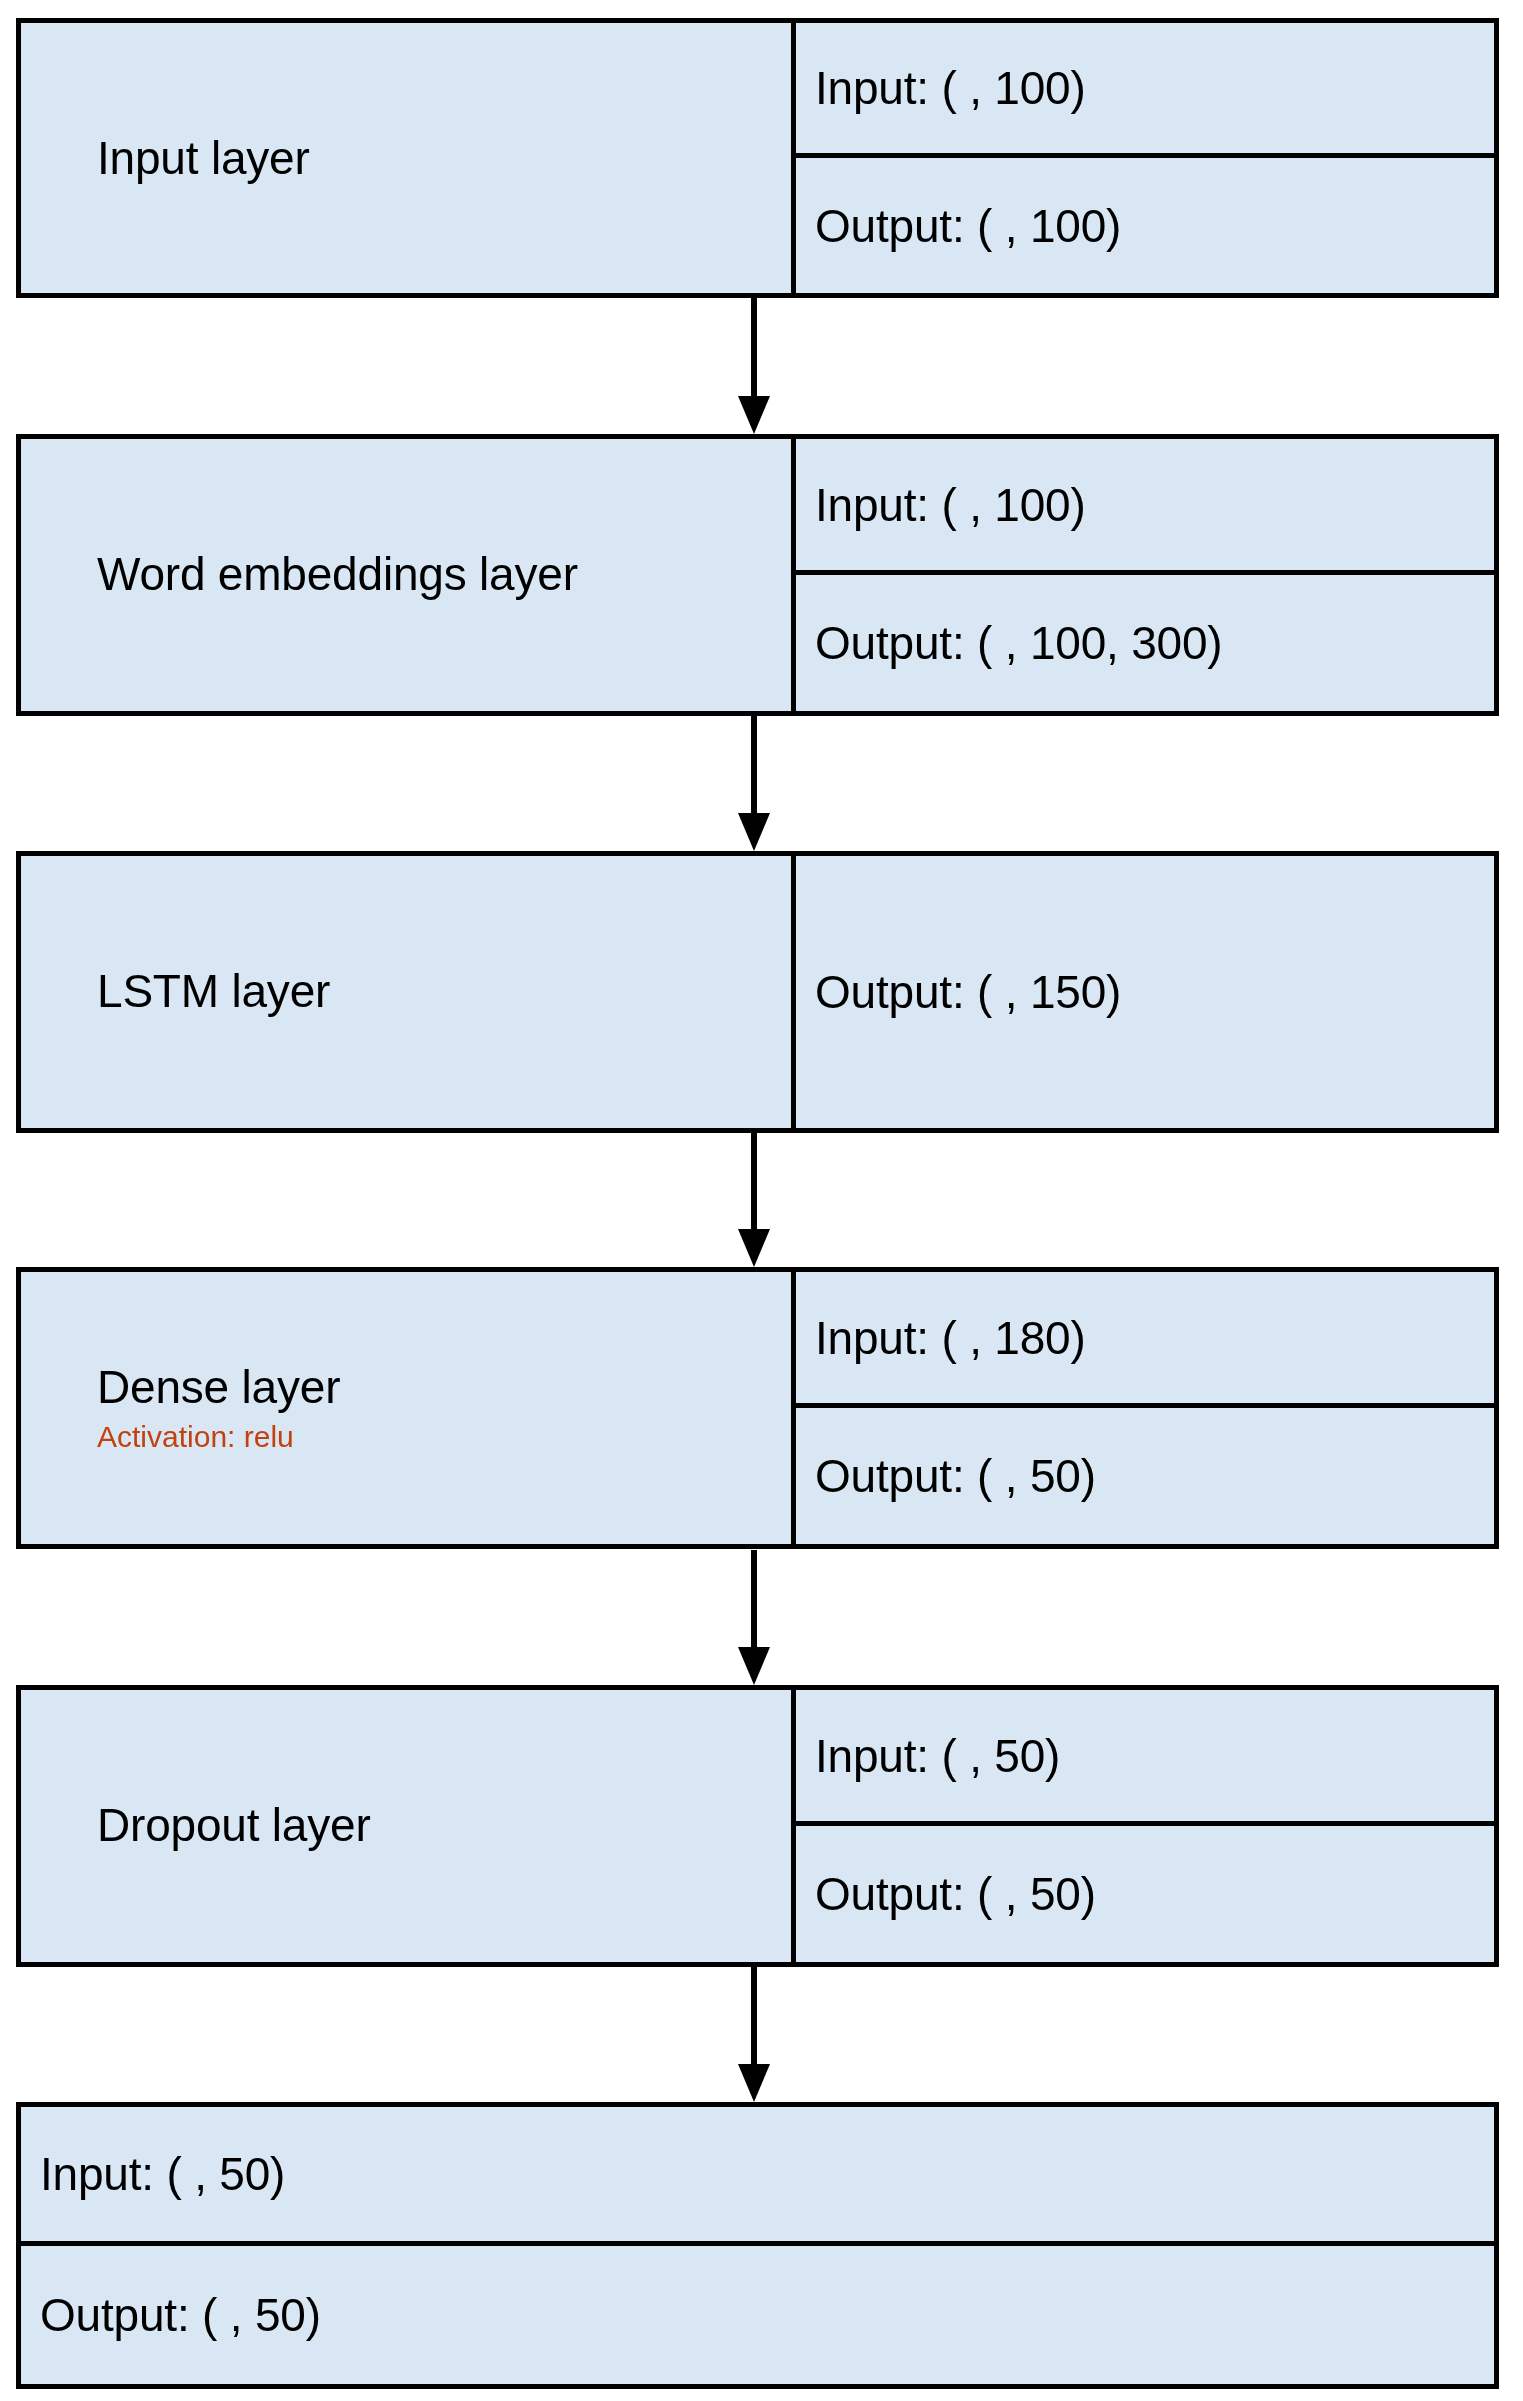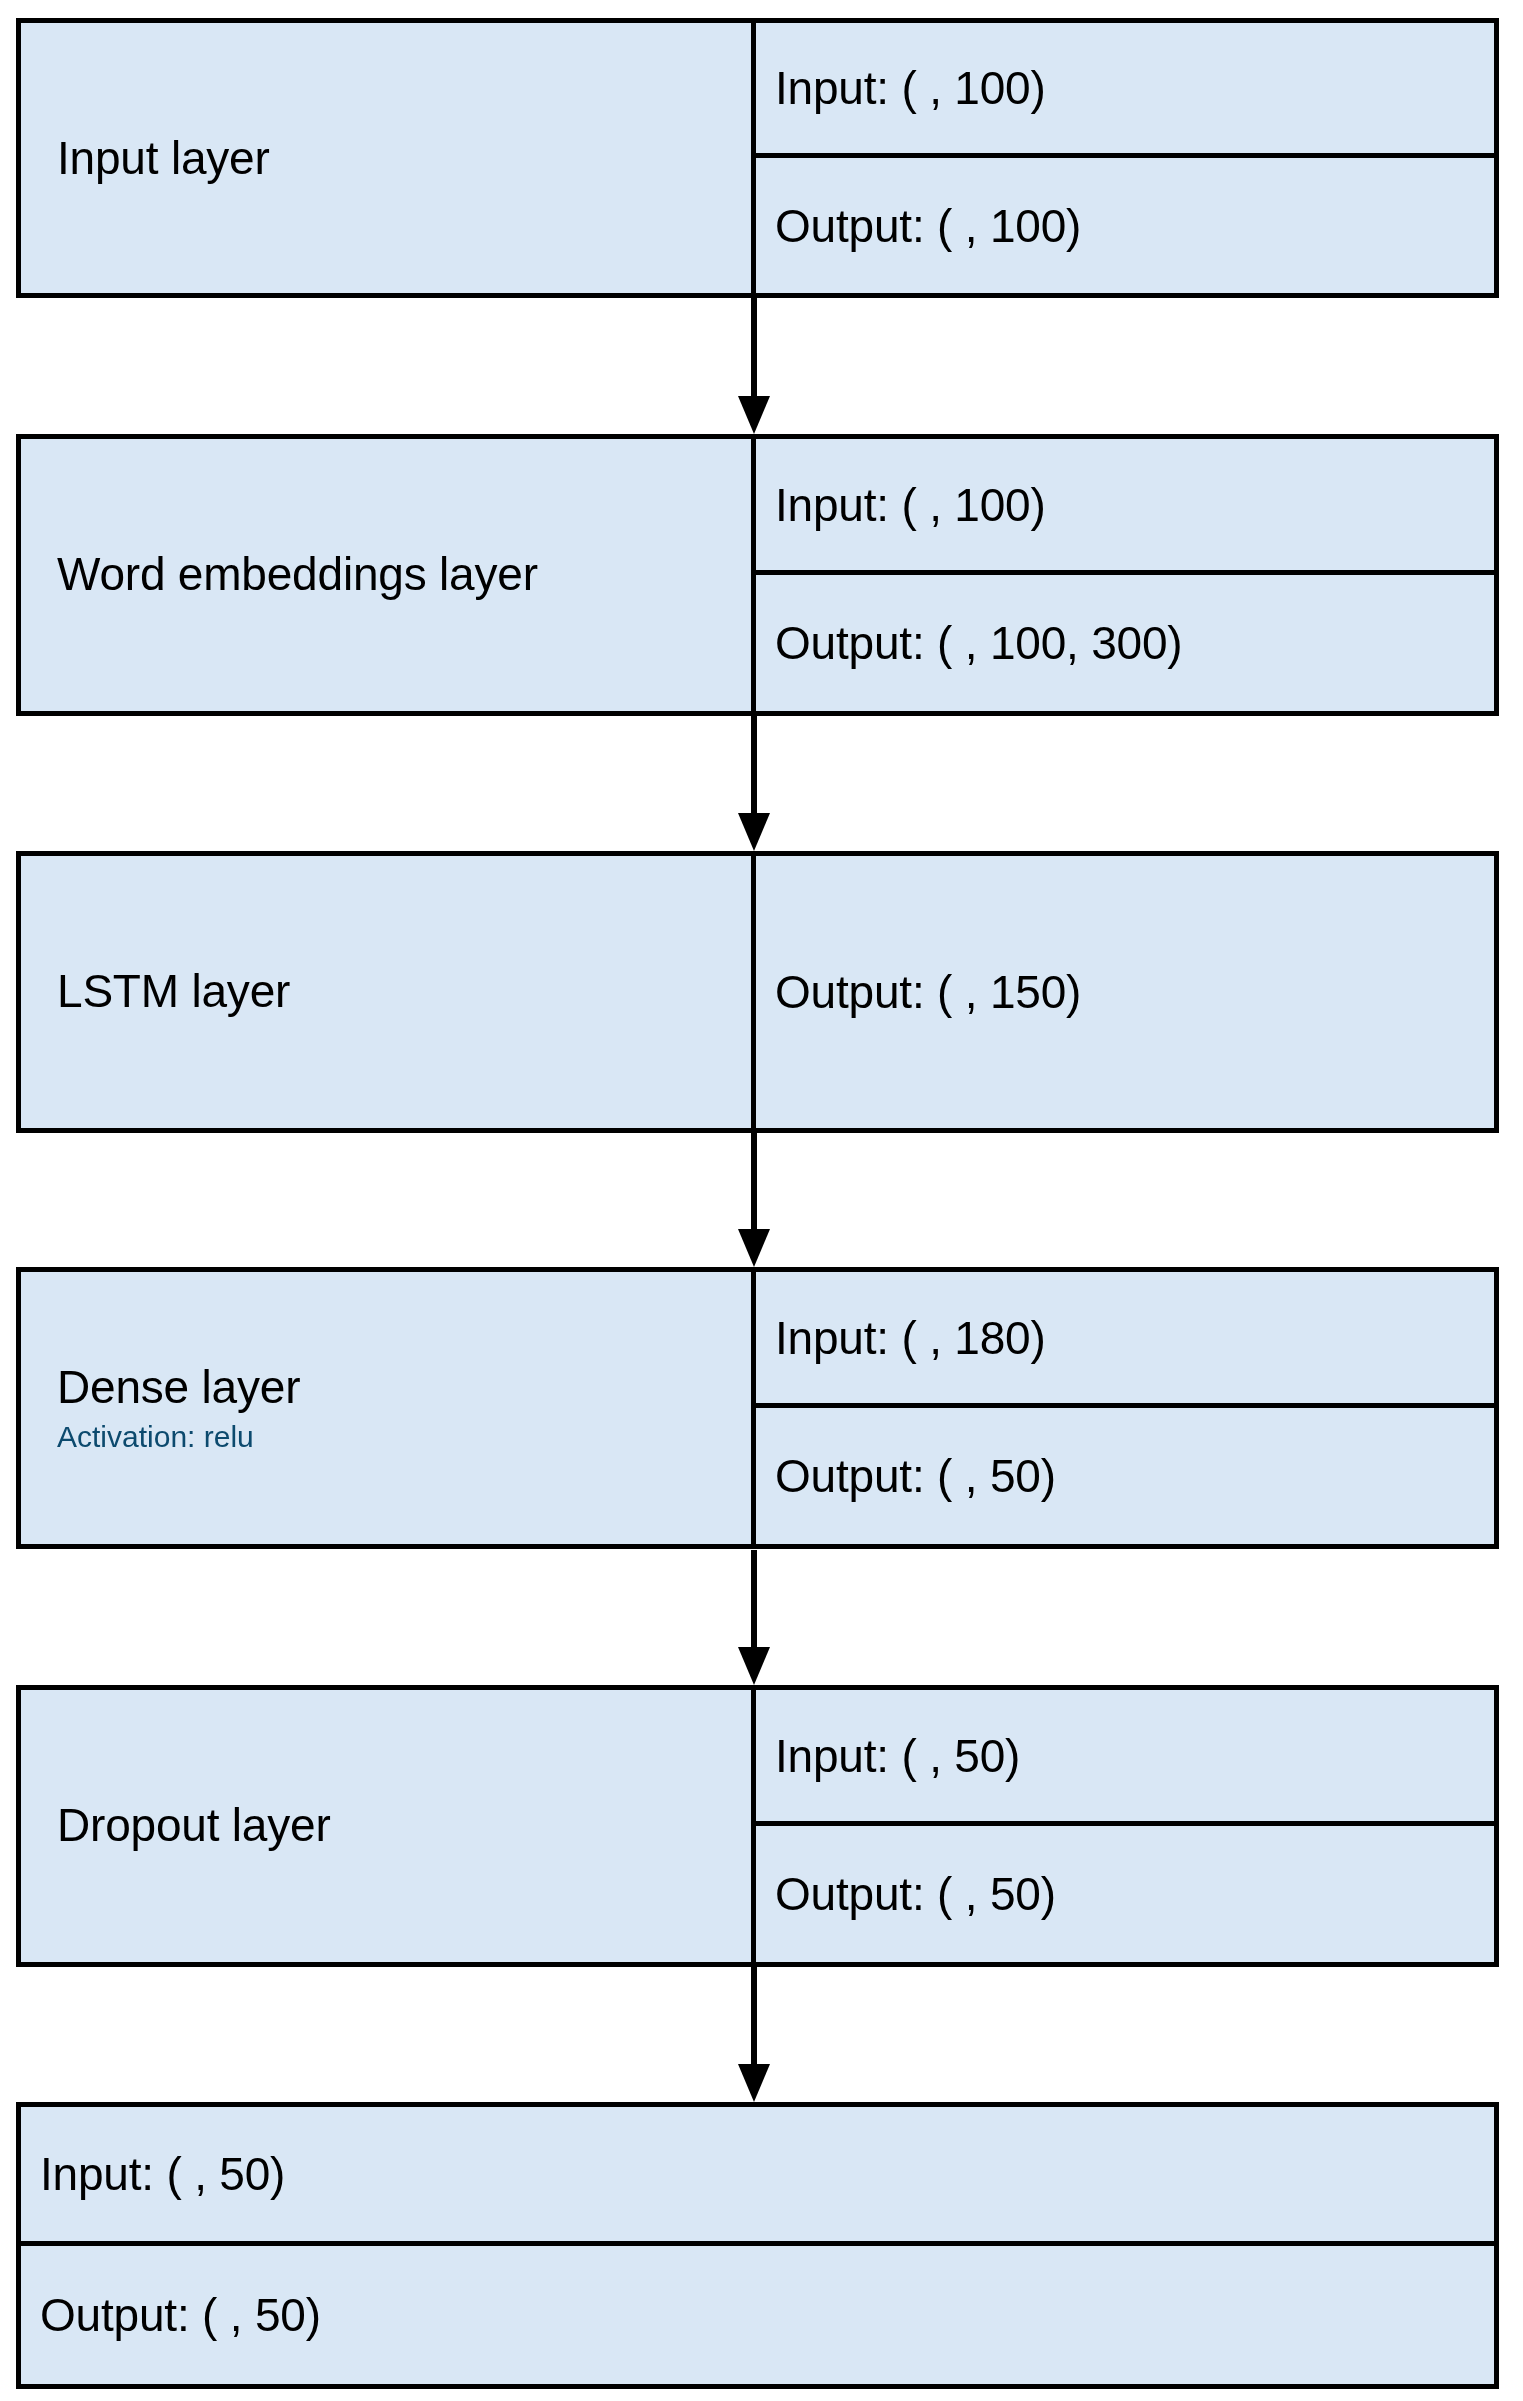--- a/index.html
+++ b/index.html
@@ -34,31 +34,32 @@
   .layer-left {
     width: 735px;
     flex: 0 0 735px;
     box-sizing: border-box;
     border-right: 5.3px solid #000000;
     display: flex;
     flex-direction: column;
     justify-content: center;
     padding-left: 36px;
     padding-right: 9.6px;
+    margin-left: 40px;
   }
   .layer-name {
     font-size: 46px;
     line-height: 1.12;
     color: #000000;
     letter-spacing: -0.2px;
   }
   .layer-activation {
     font-size: 30px;
     line-height: 1.15;
-    color: #0c4a6e;
+    color: #c2410c;
     margin-top: 6.8px;
   }
   .layer-right {
     flex: 1 1 auto;
     box-sizing: border-box;
     display: flex;
     flex-direction: column;
   }
   .shape-row {
     flex: 1 1 50%;

